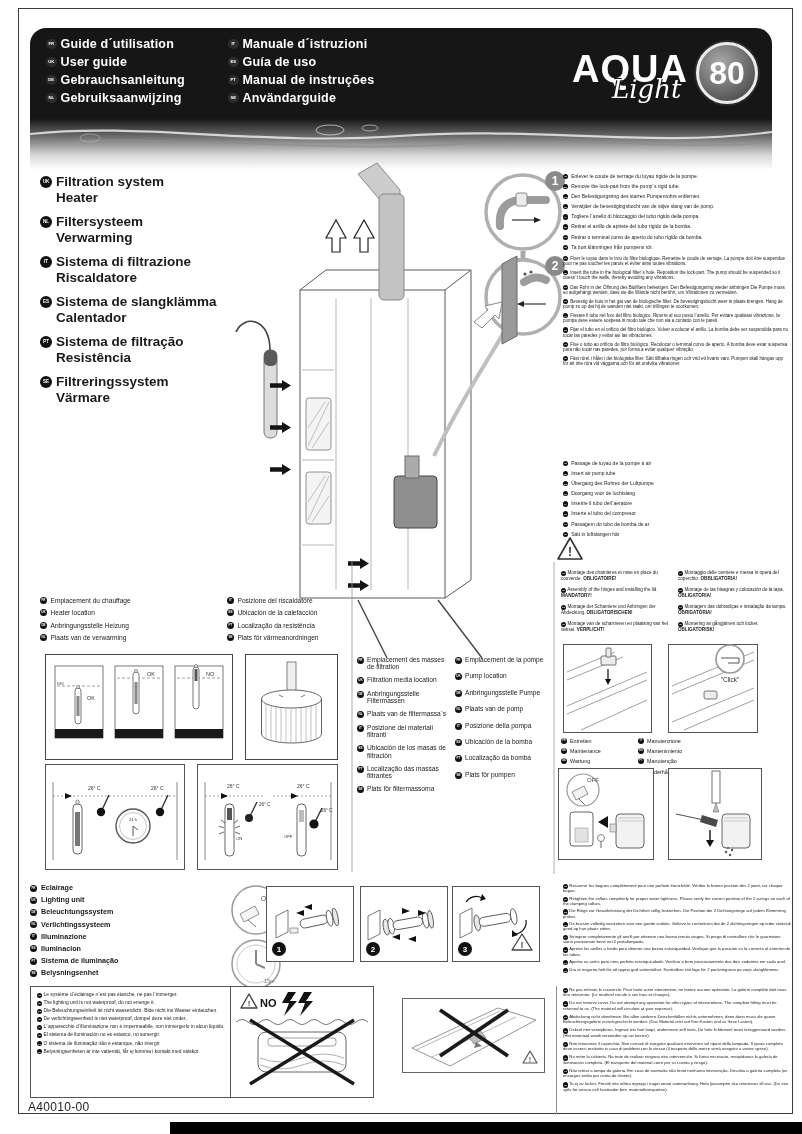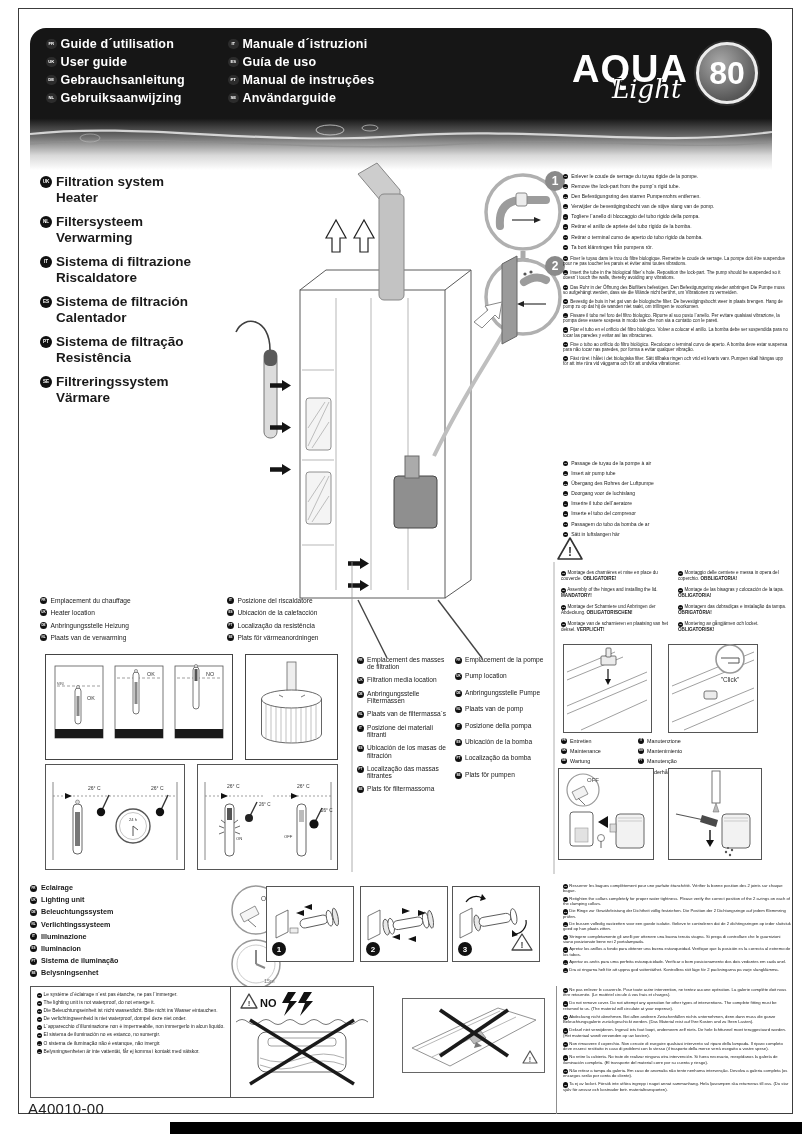--- a/index.html
+++ b/index.html
@@ -30,21 +30,21 @@
 .mini .row{font-size:5.4px;line-height:6px;margin-bottom:4.2px;gap:3px}
 .loc .row{font-size:6.6px;line-height:7px;margin-bottom:5.4px;gap:3.5px}
 .fil .row{font-size:6.6px;line-height:7.4px;margin-bottom:5.6px;gap:3px}
 .pmp .row{font-size:6.6px;line-height:7.4px;margin-bottom:8.4px;gap:3px}
 .lights .row{font-size:7.2px;font-weight:bold;line-height:7.8px;margin-bottom:4.4px;gap:4px}
 .bx{border:1px solid #555;background:#fff}
 svg text{font-family:"Liberation Sans",sans-serif}
 .logo-brand{color:#fff;font-size:38px;font-weight:bold;letter-spacing:1px}
 .logo-script{color:#fff;font-family:"DejaVu Serif",serif;font-style:italic;font-size:26px;text-shadow:1px 1px 0 #161616,-1px -1px 0 #161616}
 .badge80{width:62px;height:62px;border-radius:50%;background:radial-gradient(circle at 38% 32%,#a9a9a9,#5a5a5a 70%,#3e3e3e);border:3px solid #ececec;box-shadow:0 0 0 2px #2a2a2a;display:flex;align-items:center;justify-content:center;color:#fff;font-size:32px;font-weight:bold}
-.footer{font-size:15px;letter-spacing:.3px;color:#222}
+.footer{font-size:12px;letter-spacing:.3px;color:#222}
 .blackbar{background:#000}
 .vrule{border-left:1px solid #8f8f8f}
 </style>
 </head>
 <body>
 
 <div class="abs frame" style="left:18px;top:8px;width:775px;height:1106px"></div>
 
 <div class="abs hdr" style="left:30px;top:28px;width:742px;height:92px"></div>
 <svg class="abs" style="left:30px;top:118px" width="742" height="52">
@@ -126,21 +126,21 @@
     <div class="row">
       <span class="b b12" style="margin-top:2px">IT</span>
       <div class="t">
         <div>Sistema di filtrazione</div>
         <div>Riscaldatore</div>
       </div>
     </div>
     <div class="row">
       <span class="b b12" style="margin-top:2px">ES</span>
       <div class="t">
-        <div>Sistema de filtración</div>
+        <div>Sistema de slangklämma</div>
         <div>Calentador</div>
       </div>
     </div>
     <div class="row">
       <span class="b b12" style="margin-top:2px">PT</span>
       <div class="t">
         <div>Sistema de filtração</div>
         <div>Resistência</div>
       </div>
     </div>

